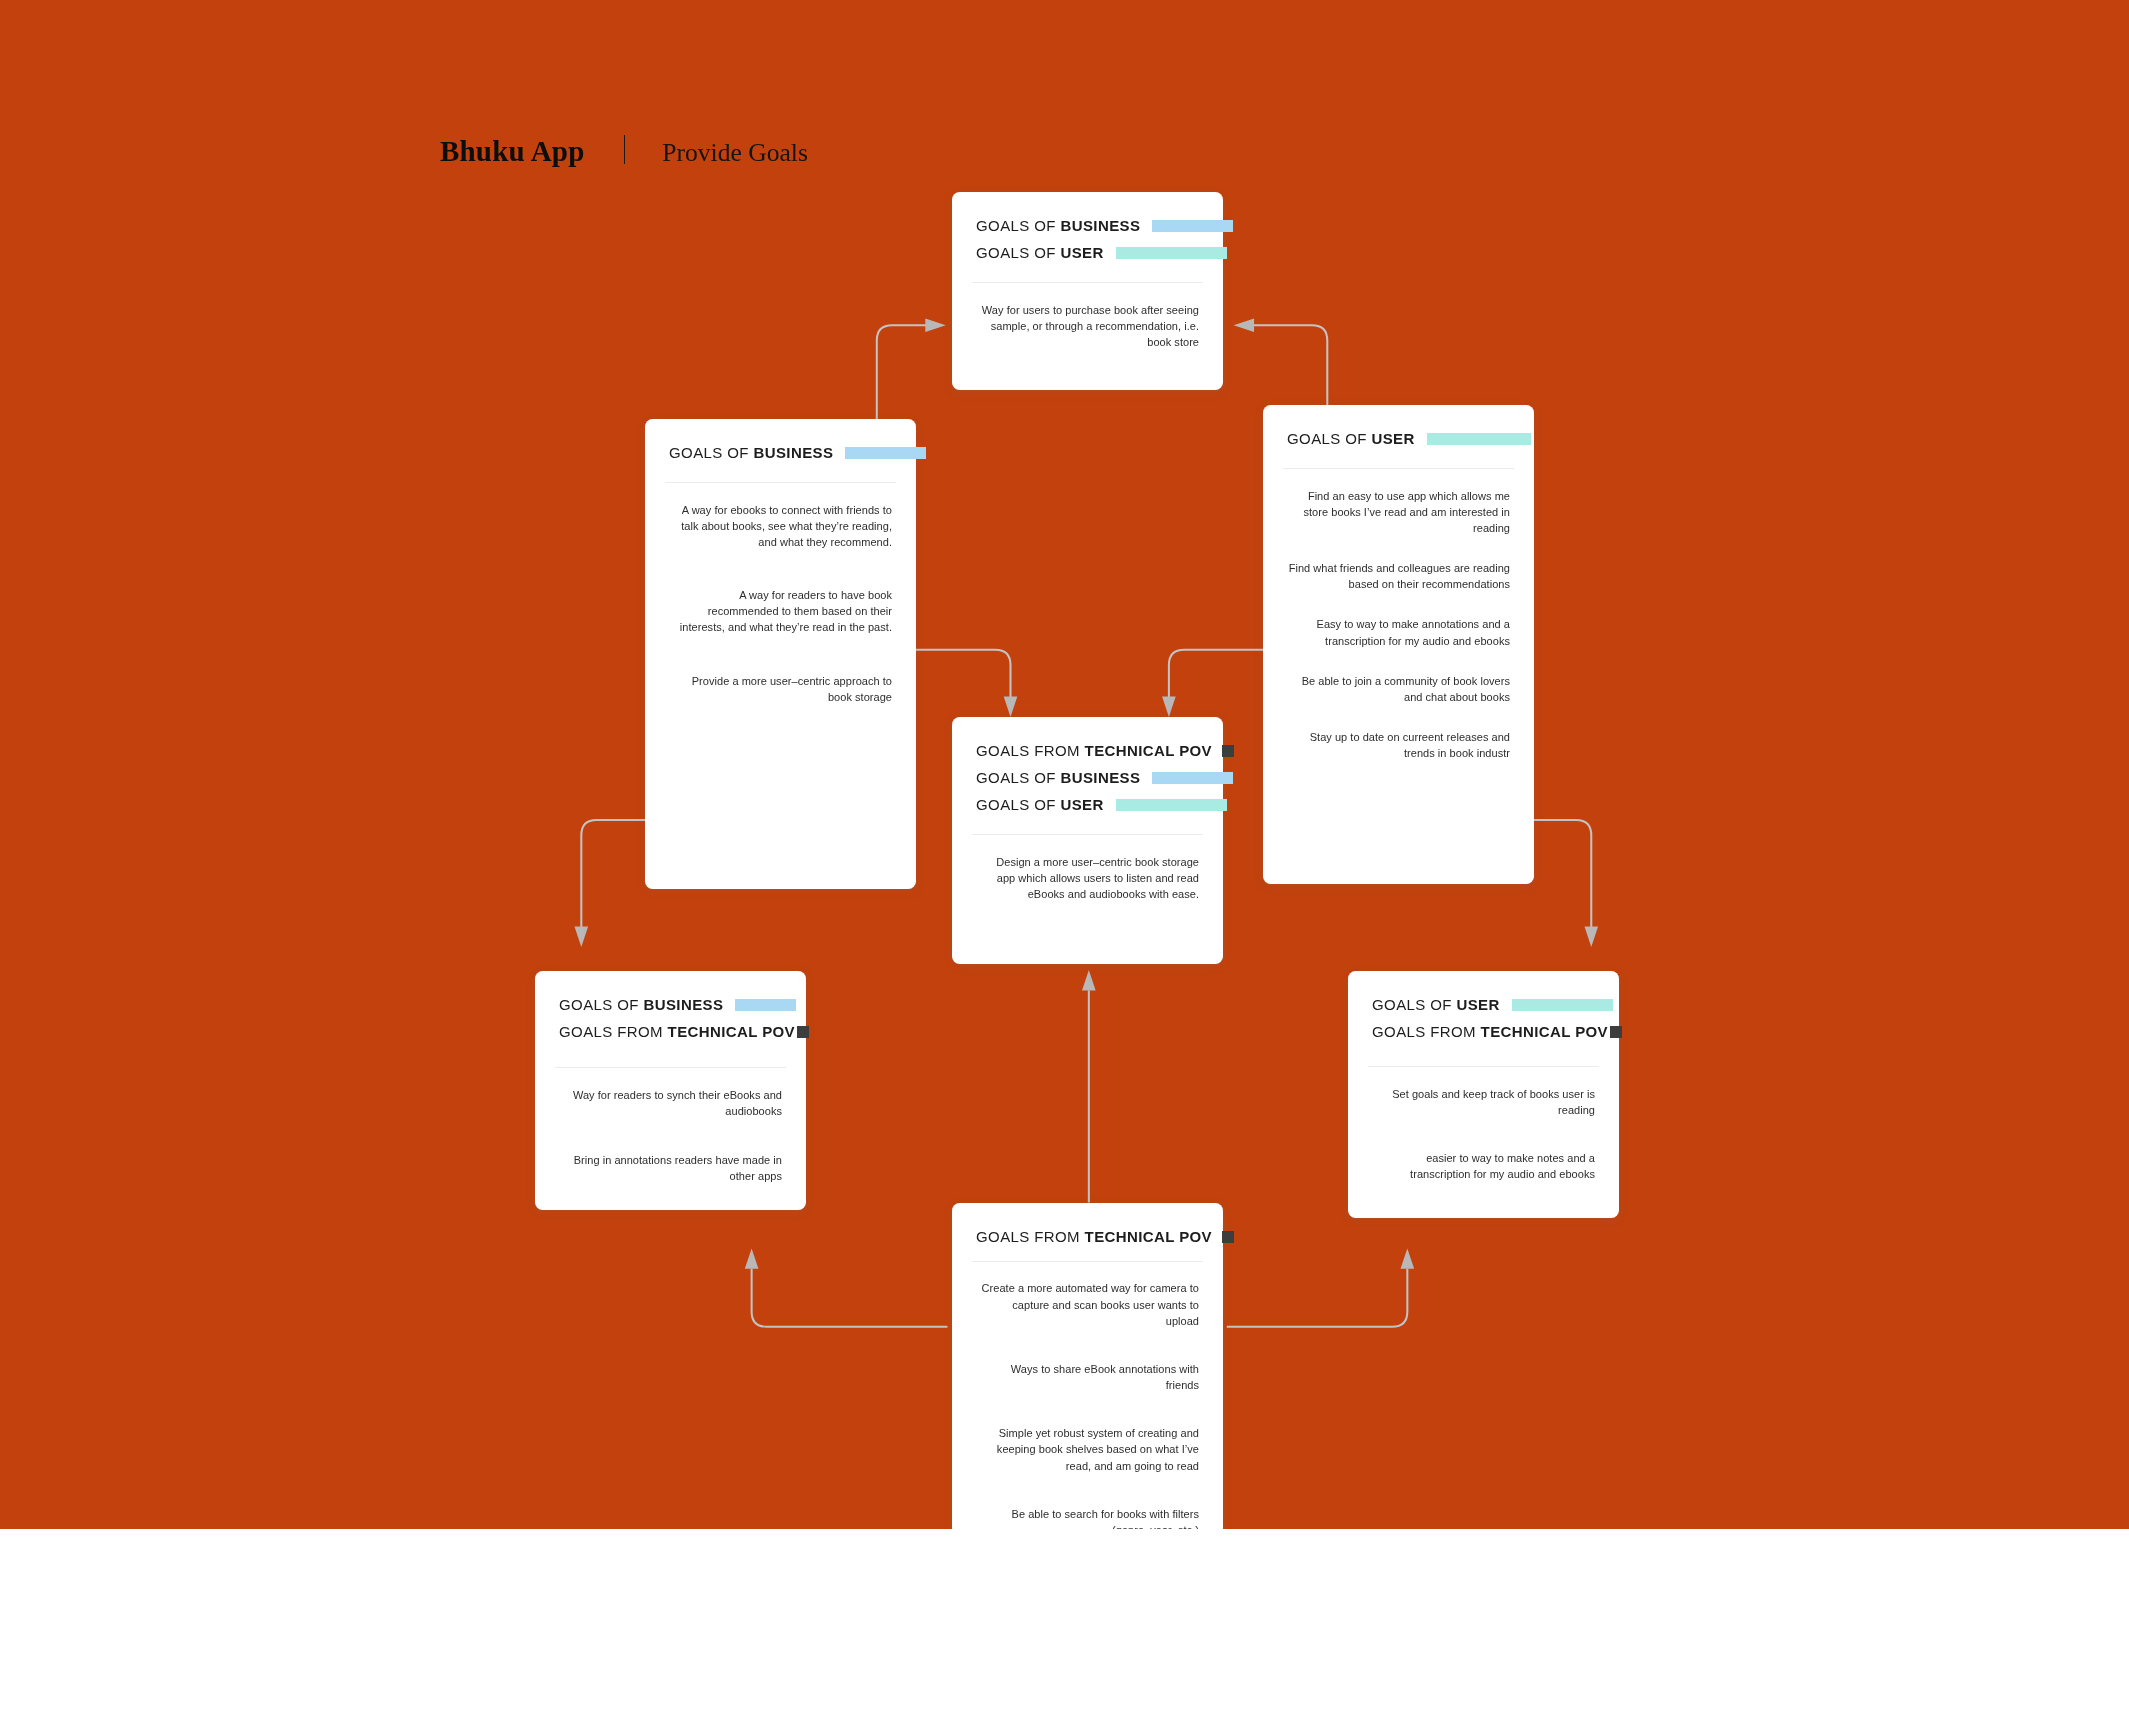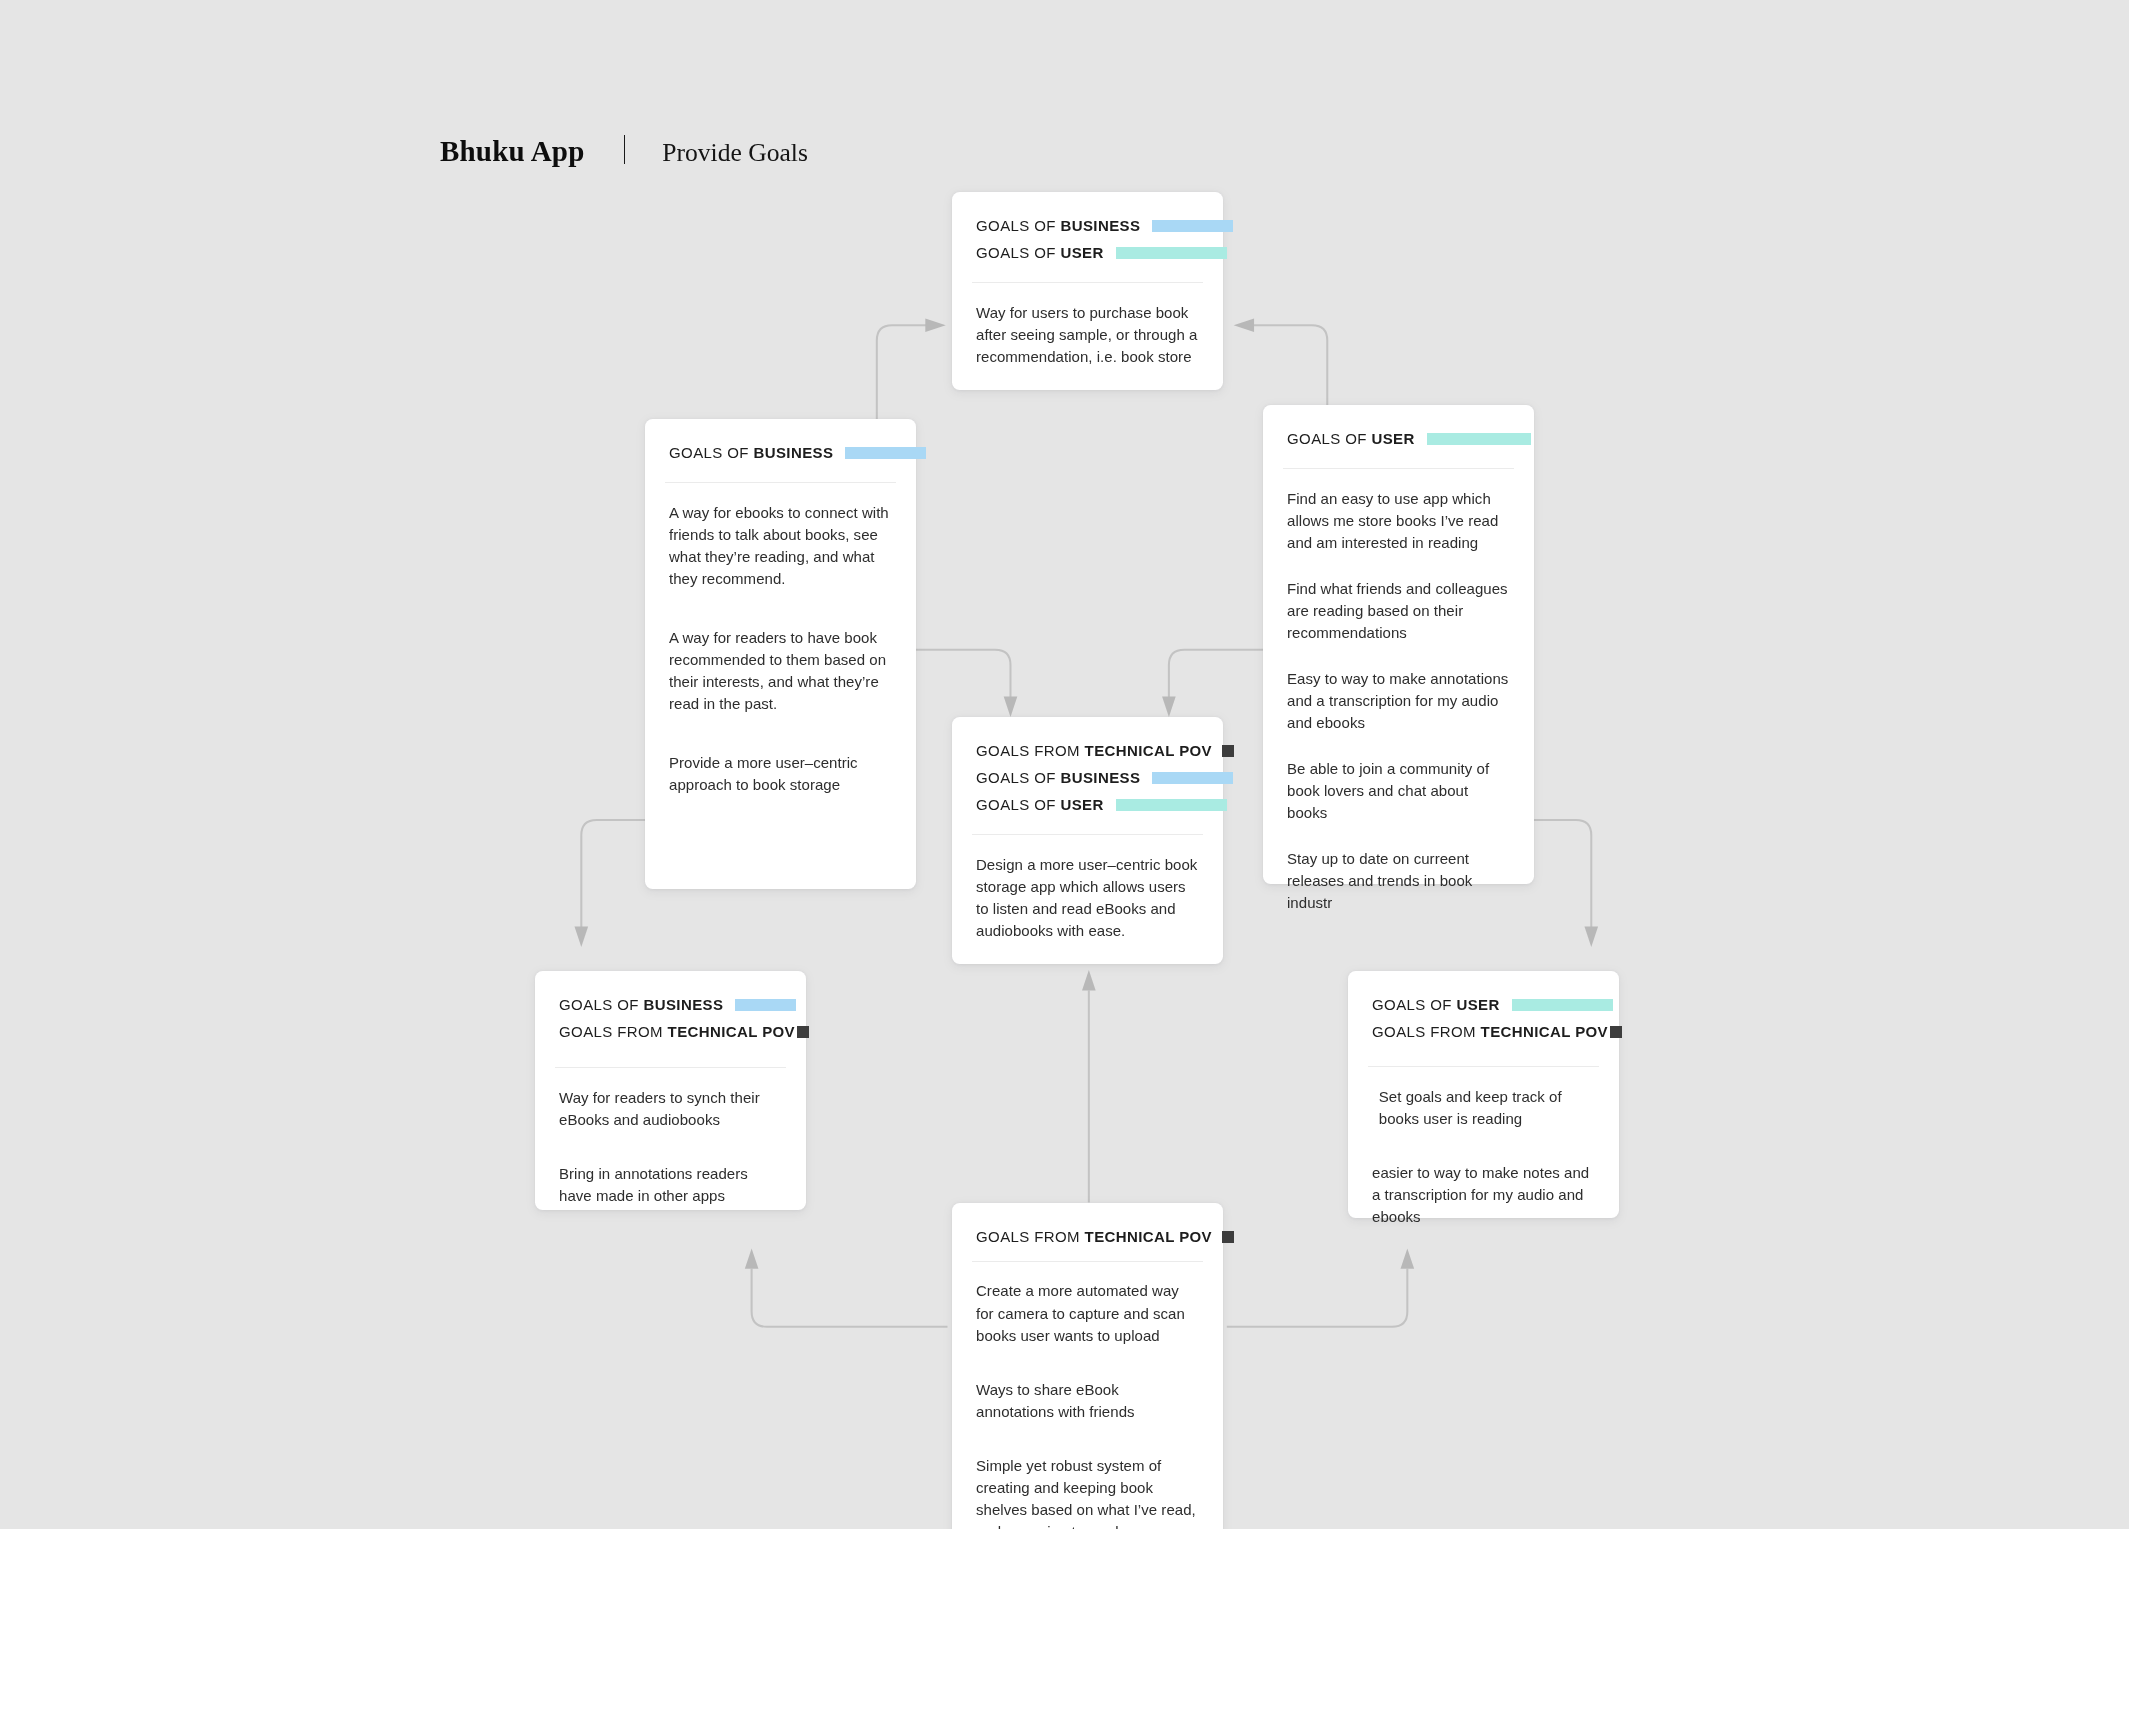--- a/index.html
+++ b/index.html
@@ -9,22 +9,23 @@
     background: #ffffff;
   }
   body {
     font-family: "Liberation Sans", sans-serif;
     -webkit-font-smoothing: antialiased;
   }
   #canvas {
     position: relative;
     width: 2130px;
     height: 1529px;
-    background: #e5e5e5;
+    background: #c2410c;
     overflow: hidden;
+    text-align: right;
   }
 
   
   #header {
     position: absolute;
     left: 440px;
     top: 132px;
     display: flex;
     align-items: baseline;
     font-family: "Liberation Serif", serif;
@@ -114,21 +115,21 @@
   .rule {
     height: 0.9px;
     background: #ebebeb;
     margin: 15.3px 20.4px 0 20.4px;
   }
   .body {
     padding: 19px 24px 22px 24px;
   }
   .body p {
     margin: 0 0 24px 0;
-    font-size: 15px;
+    font-size: 11px;
     line-height: 1.47;
     color: #2d2d2d;
     letter-spacing: 0.04px;
   }
   .body p:last-child {
     margin-bottom: 0;
   }
   .body p.indent {
     padding-left: 6.8px;
   }

